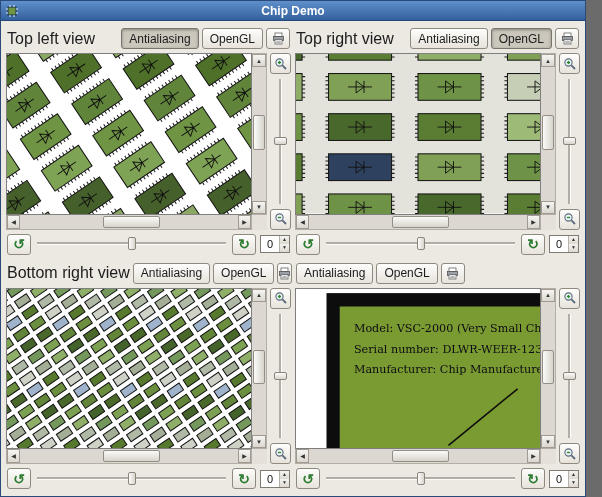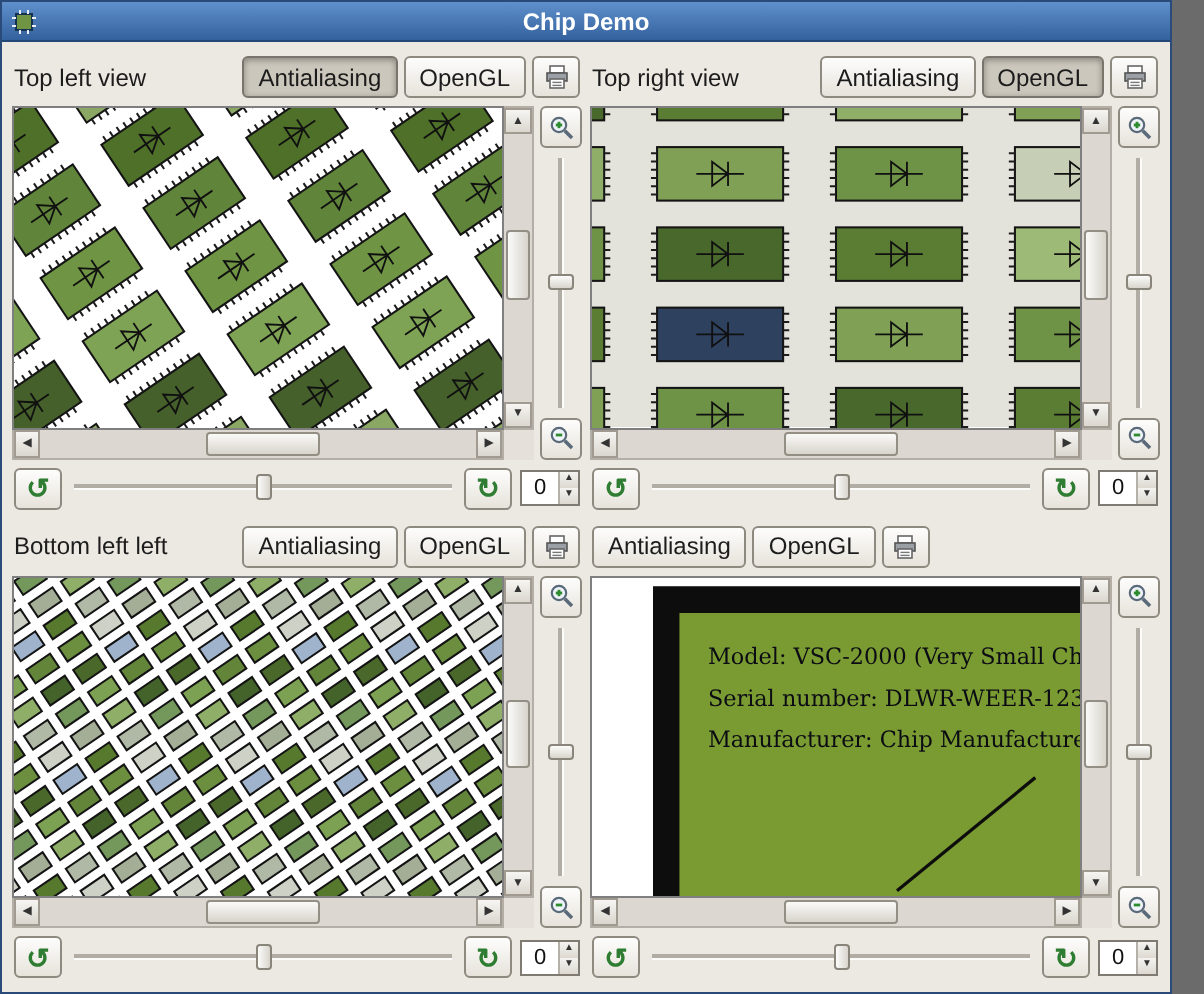--- a/index.html
+++ b/index.html
@@ -11,21 +11,21 @@
               border-bottom:1px solid #24477a; }
   .titlebar .title { position:absolute; left:0; right:0; text-align:center; color:#ffffff;
                      font-weight:bold; font-size:12px; pointer-events:none; }
   .win-icon { width:14px; height:14px; z-index:1; }
 
   .content { flex:1; display:grid; grid-template-columns:1fr 1fr; grid-template-rows:1fr 1fr;
              gap:4px; padding:5px; min-height:0; }
 
   .panel { display:flex; flex-direction:column; min-height:0; min-width:0; }
   .phead { display:flex; align-items:center; gap:3px; padding:2px 1px 4px 1px; flex:0 0 27px; }
-  .plabel { font-size:12px; color:#1c1c1c; margin-right:auto; white-space:nowrap; }
+  .plabel { font-size:16px; color:#1c1c1c; margin-right:auto; white-space:nowrap; }
 
   .tbtn { font-family:inherit; font-size:12px; height:21px; padding:0 7px; cursor:default;
           background:linear-gradient(#fdfdfc,#e7e3db); border:1px solid #8f8a80;
           border-radius:3px; color:#1c1c1c; white-space:nowrap; }
   .tbtn[data-state="on"] { background:#ccc7bc; box-shadow:inset 0 1px 3px rgba(0,0,0,.35);
                            border-color:#7a756c; }
   .iconbtn { width:24px; padding:0; display:inline-flex; align-items:center; justify-content:center; }
 
   .pmain { flex:1; display:flex; min-height:0; }
   .viewgrid { flex:1; display:grid; grid-template-columns:1fr 15px; grid-template-rows:1fr 15px;
@@ -542,21 +542,21 @@
       <span class="spinval">0</span>
       <div class="spinarrows">
         <div>▲</div>
         <div>▼</div>
       </div>
     </div>
   </div>
 </div>
       <div class="panel">
   <div class="phead">
-    <span class="plabel">Bottom left left</span>
+    <span class="plabel">Bottom right view</span>
     <button class="tbtn" data-state="off">Antialiasing</button>
     <button class="tbtn" data-state="off">OpenGL</button>
     <button class="tbtn iconbtn">
       <svg width="13" height="13" viewBox="0 0 13 13">
         <rect x="3" y="1" width="7" height="3.5" fill="#fff" stroke="#666" stroke-width="0.8"></rect>
         <rect x="1.5" y="4.5" width="10" height="4" fill="#9aa0a6" stroke="#555" stroke-width="0.8"></rect>
         <rect x="3" y="7.5" width="7" height="4.5" fill="#fff" stroke="#666" stroke-width="0.8"></rect>
         <line x1="4.2" y1="9.2" x2="8.8" y2="9.2" stroke="#777" stroke-width="0.7"></line>
         <line x1="4.2" y1="10.7" x2="8.8" y2="10.7" stroke="#777" stroke-width="0.7"></line>
       </svg>

